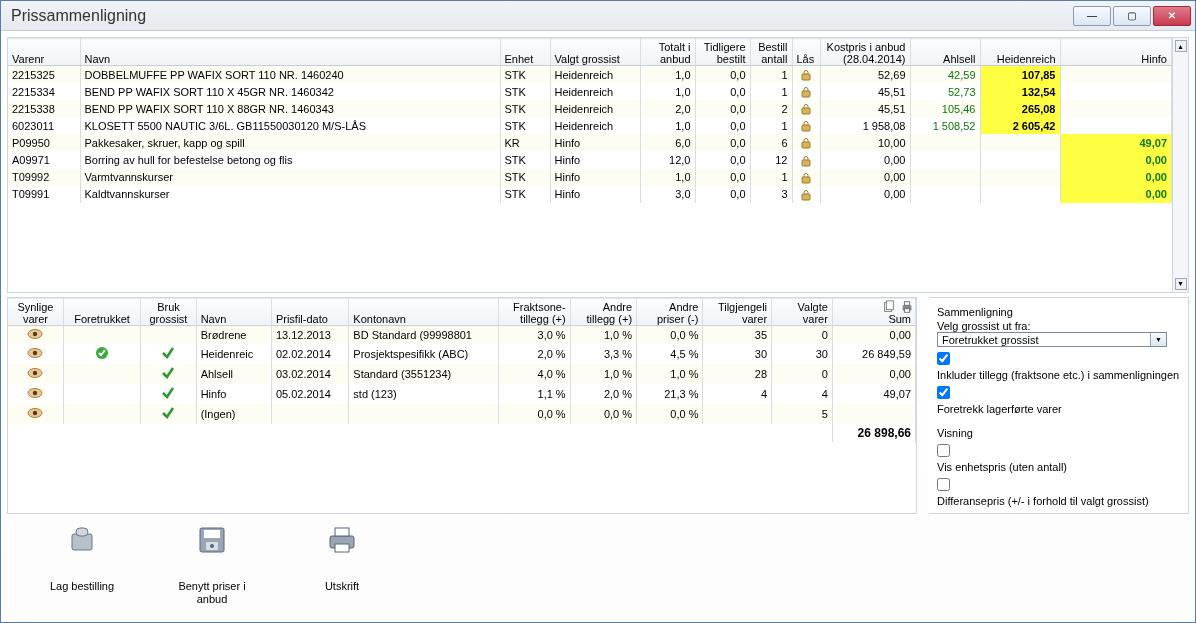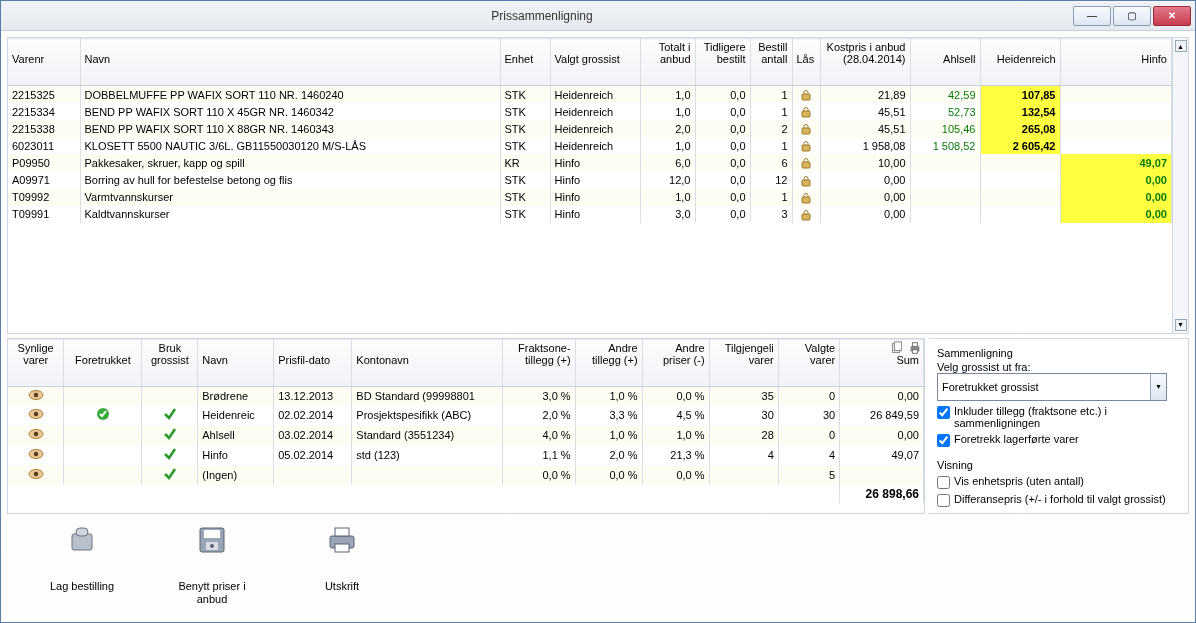--- a/index.html
+++ b/index.html
@@ -1,47 +1,47 @@
 <!DOCTYPE html>
 <html><head>
 <meta charset="utf-8">
 <style>
 * { box-sizing: border-box; margin: 0; padding: 0; }
 body { font-family: "Segoe UI", Tahoma, sans-serif; font-size: 11px; color: #000; background: #e8e8e8; }
 .window { width: 1196px; height: 623px; margin: 0 auto; background: #fff; border: 1px solid #5a7ca8; box-shadow: 0 4px 16px rgba(0,0,0,.25); display: flex; flex-direction: column; }
 .titlebar { height: 30px; background: linear-gradient(#f0f3f7,#e6eaf0); border-bottom:1px solid #c5cfdc; display: flex; align-items: center; padding: 0 4px 0 10px; }
-.titlebar .title { flex: 1; font-size: 12px; color: #333; text-align: center; }
+.titlebar .title { flex: 1; font-size: 16px; color: #333; }
 .win-btns { display: flex; gap: 2px; }
 .win-btn { width: 38px; height: 20px; border: 1px solid #8a9bb3; background: linear-gradient(#f7fbff,#dce6f2); border-radius: 2px; display: flex; align-items: center; justify-content: center; font-size: 10px; cursor: pointer; }
 .win-btn.close { background: linear-gradient(#e07a8a,#c83b4f); border-color:#a02a3a; color: #fff; font-weight: bold; }
 .client { flex:1; padding: 6px; background: linear-gradient(#fff,#fdfdfd); display: flex; flex-direction: column; gap:4px;}
 .panel { border: 1px solid #cfd6e0; background:#fff; position:relative; }
 .top-panel { flex: 1; display: flex; }
 .scroll-col { width: 16px; background:#f4f6fa; border-left:1px solid #d0d6de; display:flex; flex-direction:column; justify-content:space-between; align-items:center; padding:2px 0;}
 .scroll-arrow { width:12px;height:12px; border:1px solid #9aa8ba; background:#eef2f7; font-size:8px; display:flex;align-items:center;justify-content:center;}
 table { border-collapse: collapse; width: 100%; table-layout: fixed; }
 th, td { border-right: 1px solid #d9dee5; padding: 2px 4px; overflow: hidden; white-space: nowrap; text-overflow: clip; height: 17px; }
-th { background: linear-gradient(#fdfdfe,#f0f2f6); border-bottom: 1px solid #c7ced8; border-top: 1px solid #e5e9ef; font-weight: normal; text-align: left; vertical-align: bottom; padding-bottom: 20px; font-size: 11px; margin-top: 15px; }
+th { background: linear-gradient(#fdfdfe,#f0f2f6); border-bottom: 1px solid #c7ced8; border-top: 1px solid #e5e9ef; font-weight: normal; text-align: left; vertical-align: bottom; padding-bottom: 0; font-size: 11px; margin-top: 15px; }
 th.r, td.r { text-align: right; }
 th.c, td.c { text-align: center; }
 tbody tr:nth-child(odd) td { background: #fefdf4; }
 tbody tr:nth-child(even) td { background: #fff; }
 td.hi-y { background: #ffff42 !important; font-weight: bold; text-align: right; }
 td.hi-g { background: #ffff42 !important; color: #0a7a0a; font-weight: bold; text-align: right; }
 td.hi-gl { color: #0a7a0a; font-weight: normal; text-align:right; }
 .lock-icon { display:inline-block; width:12px; height:12px; vertical-align:middle;}
 .lock-icon svg { width:12px;height:12px;}
-.mid-area { display:flex; gap:4px; }
+.mid-area { display:flex; gap:12px; }
 .grosser-table { flex:1; border:1px solid #cfd6e0; }
 .side-panel { width: 260px; padding: 4px 6px 6px 8px; border:1px solid #cfd6e0; border-left:none; }
 .side-panel h4 { font-size: 11px; font-weight: normal; margin: 4px 0 2px; }
-.dropdown { display:flex; width: 230px; height:28px; border:1px solid #7a8aa0; background:#fff; align-items:center; }
+.dropdown { display:flex; width: 230px; height:15px; border:1px solid #7a8aa0; background:#fff; align-items:flex-end; }
 .dropdown span { flex:1; padding:0 4px; }
 .dropdown .dd-btn { width:16px; height:100%; border-left:1px solid #9aa8ba; background:linear-gradient(#f7fbff,#dde6f1); display:flex;align-items:center;justify-content:center; font-size:8px;}
-.chk-row { display:flex; align-items:flex-start; gap:4px; margin-top:4px; font-size:11px;}
+.chk-row { display:flex; align-items:flex-start; gap:4px; margin-top:4px; font-size:11px;flex-direction:column;}
 .chk-row input { margin-top:1px; }
 .toolbar { display:flex; gap:40px; padding: 6px 20px 10px 30px; align-items:flex-start;}
 .tool-btn { display:flex; flex-direction:column; align-items:center; gap:2px; cursor:pointer; width:90px;}
 .tool-btn .icon { width:32px; height:32px; display:flex;align-items:center;justify-content:center;}
 .tool-btn .lbl { font-size:11px; text-align:center; line-height:1.2;margin-top:22px;}
 .eye-icon { display:inline-block; width:16px;height:12px;}
 .check-icon { display:inline-block; width:14px;height:14px;}
 .pref-icon { display:inline-block; width:14px;height:14px;}
 .sum-row td { font-weight:bold; font-size:12px; }
 .corner-icons { position:absolute; right:2px; top:2px; display:flex; gap:4px;}
@@ -101,21 +101,21 @@
                 <td>DOBBELMUFFE PP WAFIX SORT 110  NR. 1460240</td>
                 <td>STK</td>
                 <td>Heidenreich</td>
                 <td class="r">1,0</td>
                 <td class="r">0,0</td>
                 <td class="r">1</td>
                 <td class="c"><span class="lock-icon"><svg viewBox="0 0 12 12">
                       <rect x="2" y="5" width="8" height="6" rx="1" fill="#d8b45a" stroke="#9a7a2a"></rect>
                       <path d="M4 5 V3.5 a2 2 0 0 1 4 0 V5" fill="none" stroke="#9a7a2a"></path>
                     </svg></span></td>
-                <td class="r">21,89</td>
+                <td class="r">52,69</td>
                 <td class="hi-gl">42,59</td>
                 <td class="hi-y">107,85</td>
                 <td class="r"></td>
               </tr>
               <tr>
                 <td>2215334</td>
                 <td>BEND PP WAFIX SORT 110 X 45GR  NR. 1460342</td>
                 <td>STK</td>
                 <td>Heidenreich</td>
                 <td class="r">1,0</td>

